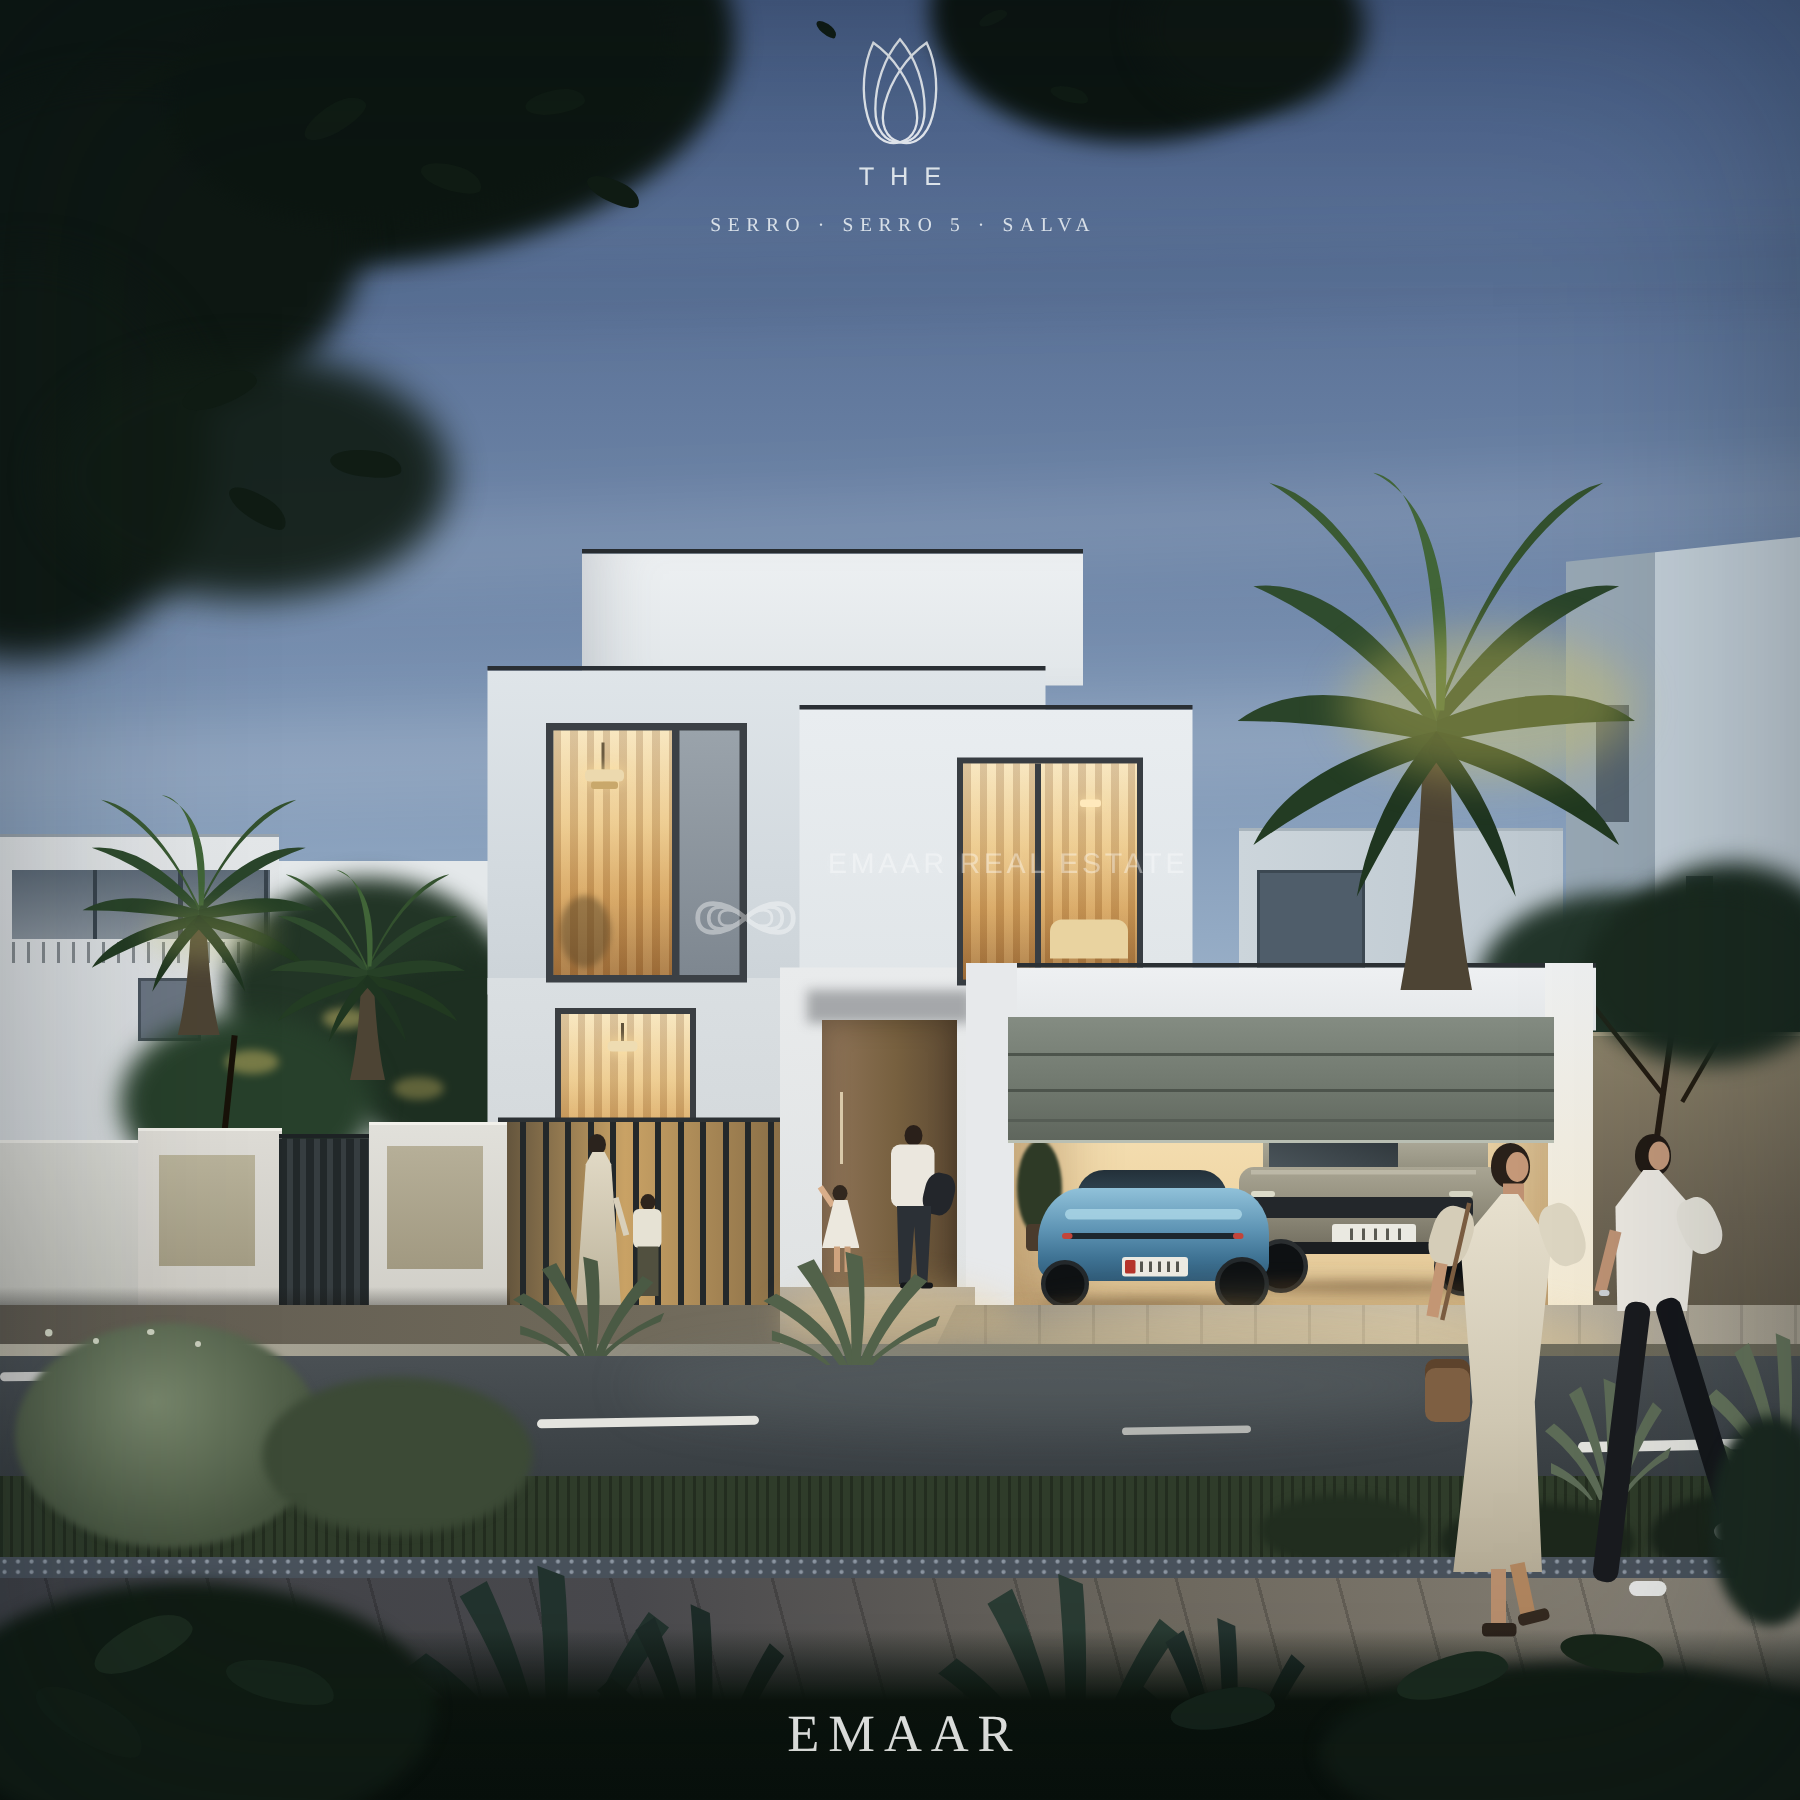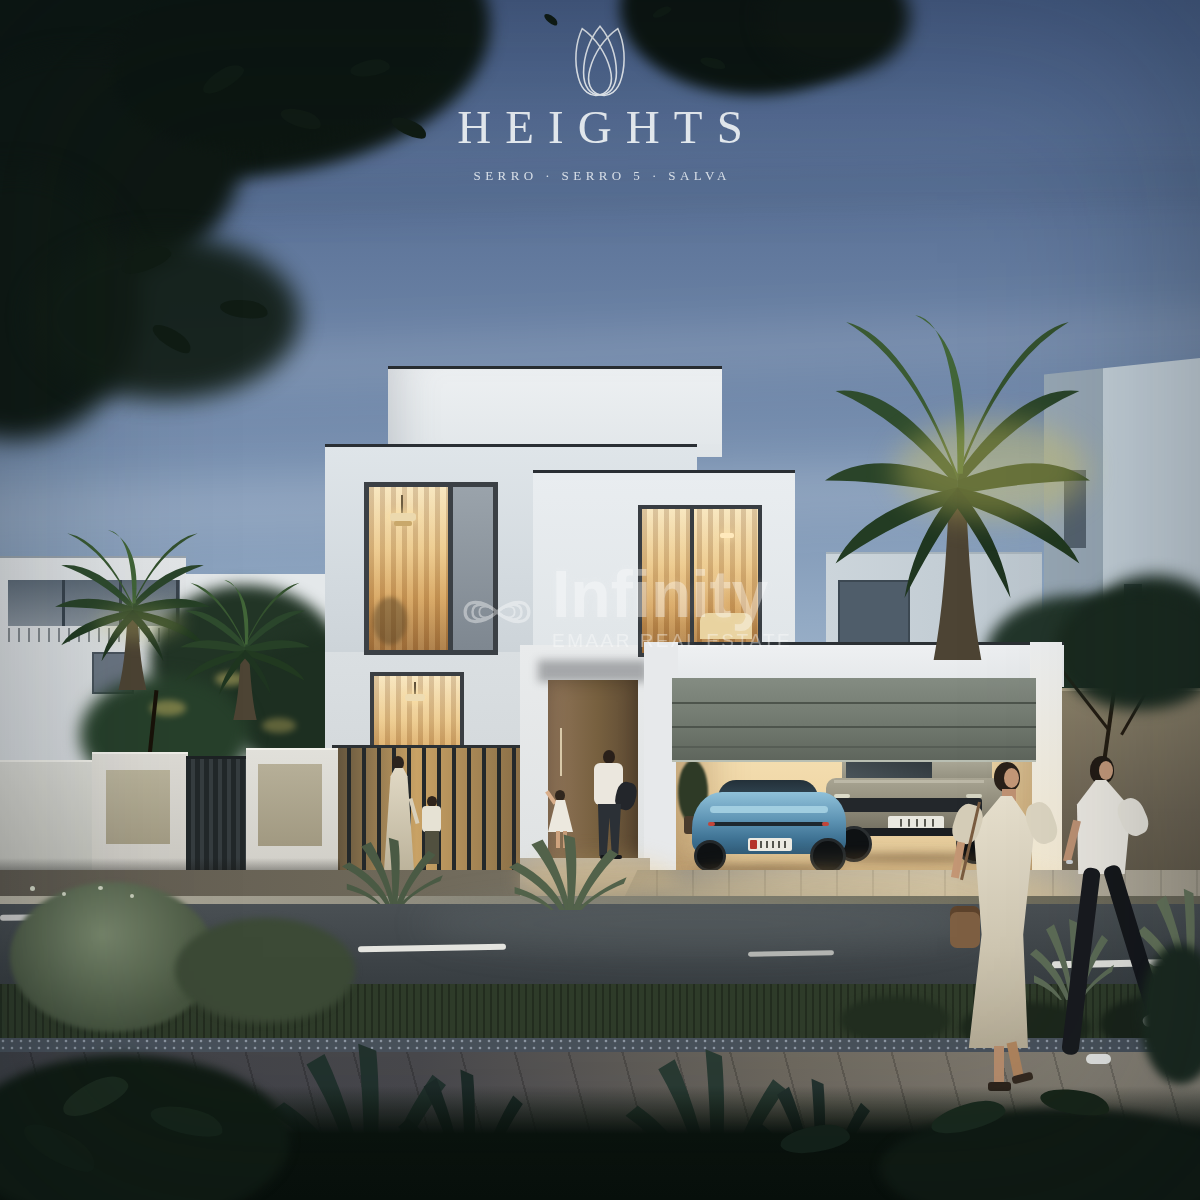--- a/index.html
+++ b/index.html
@@ -339,31 +339,31 @@
   <div class="a leaf" style="left:543px;top:16px;width:16px;height:7px;transform:rotate(40deg);"></div>
   <div class="a leaf" style="left:652px;top:8px;width:20px;height:8px;transform:rotate(-24deg);"></div>
   <div class="a leaf" style="left:700px;top:58px;width:26px;height:10px;transform:rotate(16deg);"></div>
 
   <div id="brand" class="a" style="left:390px;top:22px;width:420px;">
     <svg width="58" height="78" viewBox="0 0 60 80" fill="none" style="display:block;margin:0 auto;">
       <path d="M30,4 C19,17 13,35 13,52 C13,67 20,75 30,75 C40,75 47,67 47,52 C47,35 41,17 30,4 Z" stroke="#e9eef4" stroke-width="1.6"></path>
       <path d="M30,4 C19,17 13,35 13,52 C13,67 20,75 30,75 C40,75 47,67 47,52 C47,35 41,17 30,4 Z" stroke="#e9eef4" stroke-width="1.6" transform="rotate(-15 30 75)"></path>
       <path d="M30,4 C19,17 13,35 13,52 C13,67 20,75 30,75 C40,75 47,67 47,52 C47,35 41,17 30,4 Z" stroke="#e9eef4" stroke-width="1.6" transform="rotate(15 30 75)"></path>
     </svg>
-    <div class="nm txt">HEIGHTS</div>
+    <div class="pre txt" style="margin-top:8px;">THE</div>
     <div class="com txt" style="margin-top:14px;">SERRO · SERRO 5 · SALVA</div>
   </div>
 
   <div id="wm" class="a" style="left:448px;top:562px;width:340px;font-family:'Liberation Sans',sans-serif;">
     <svg class="a" style="left:0;top:22px;" width="98" height="56" viewBox="0 0 120 60" fill="none">
       <path d="M30,30 C30,18 46,18 60,30 C74,42 90,42 90,30 C90,18 74,18 60,30 C46,42 30,42 30,30 Z" stroke="#ffffff" stroke-width="3"></path>
       <path d="M30,30 C30,18 46,18 60,30 C74,42 90,42 90,30 C90,18 74,18 60,30 C46,42 30,42 30,30 Z" stroke="#ffffff" stroke-width="3" transform="translate(60 30) scale(1.3) translate(-60 -30)"></path>
       <path d="M30,30 C30,18 46,18 60,30 C74,42 90,42 90,30 C90,18 74,18 60,30 C46,42 30,42 30,30 Z" stroke="#ffffff" stroke-width="3" transform="translate(60 30) scale(0.72) translate(-60 -30)"></path>
     </svg>
     <div class="a" style="left:104px;top:0;">
-      <div class="nm txt">Infinity</div>
       <div class="tag txt">EMAAR REAL ESTATE</div>
     </div>
   </div>
 
+  <div id="dev" class="a txt" style="left:0;top:1136px;width:1200px;text-align:center;">EMAAR</div>
 
   <div class="a" style="left:0;top:0;width:1200px;height:1200px;box-shadow:inset 0 0 220px rgba(8,16,24,.35);pointer-events:none;"></div>
 </div>
 
 </body></html>

